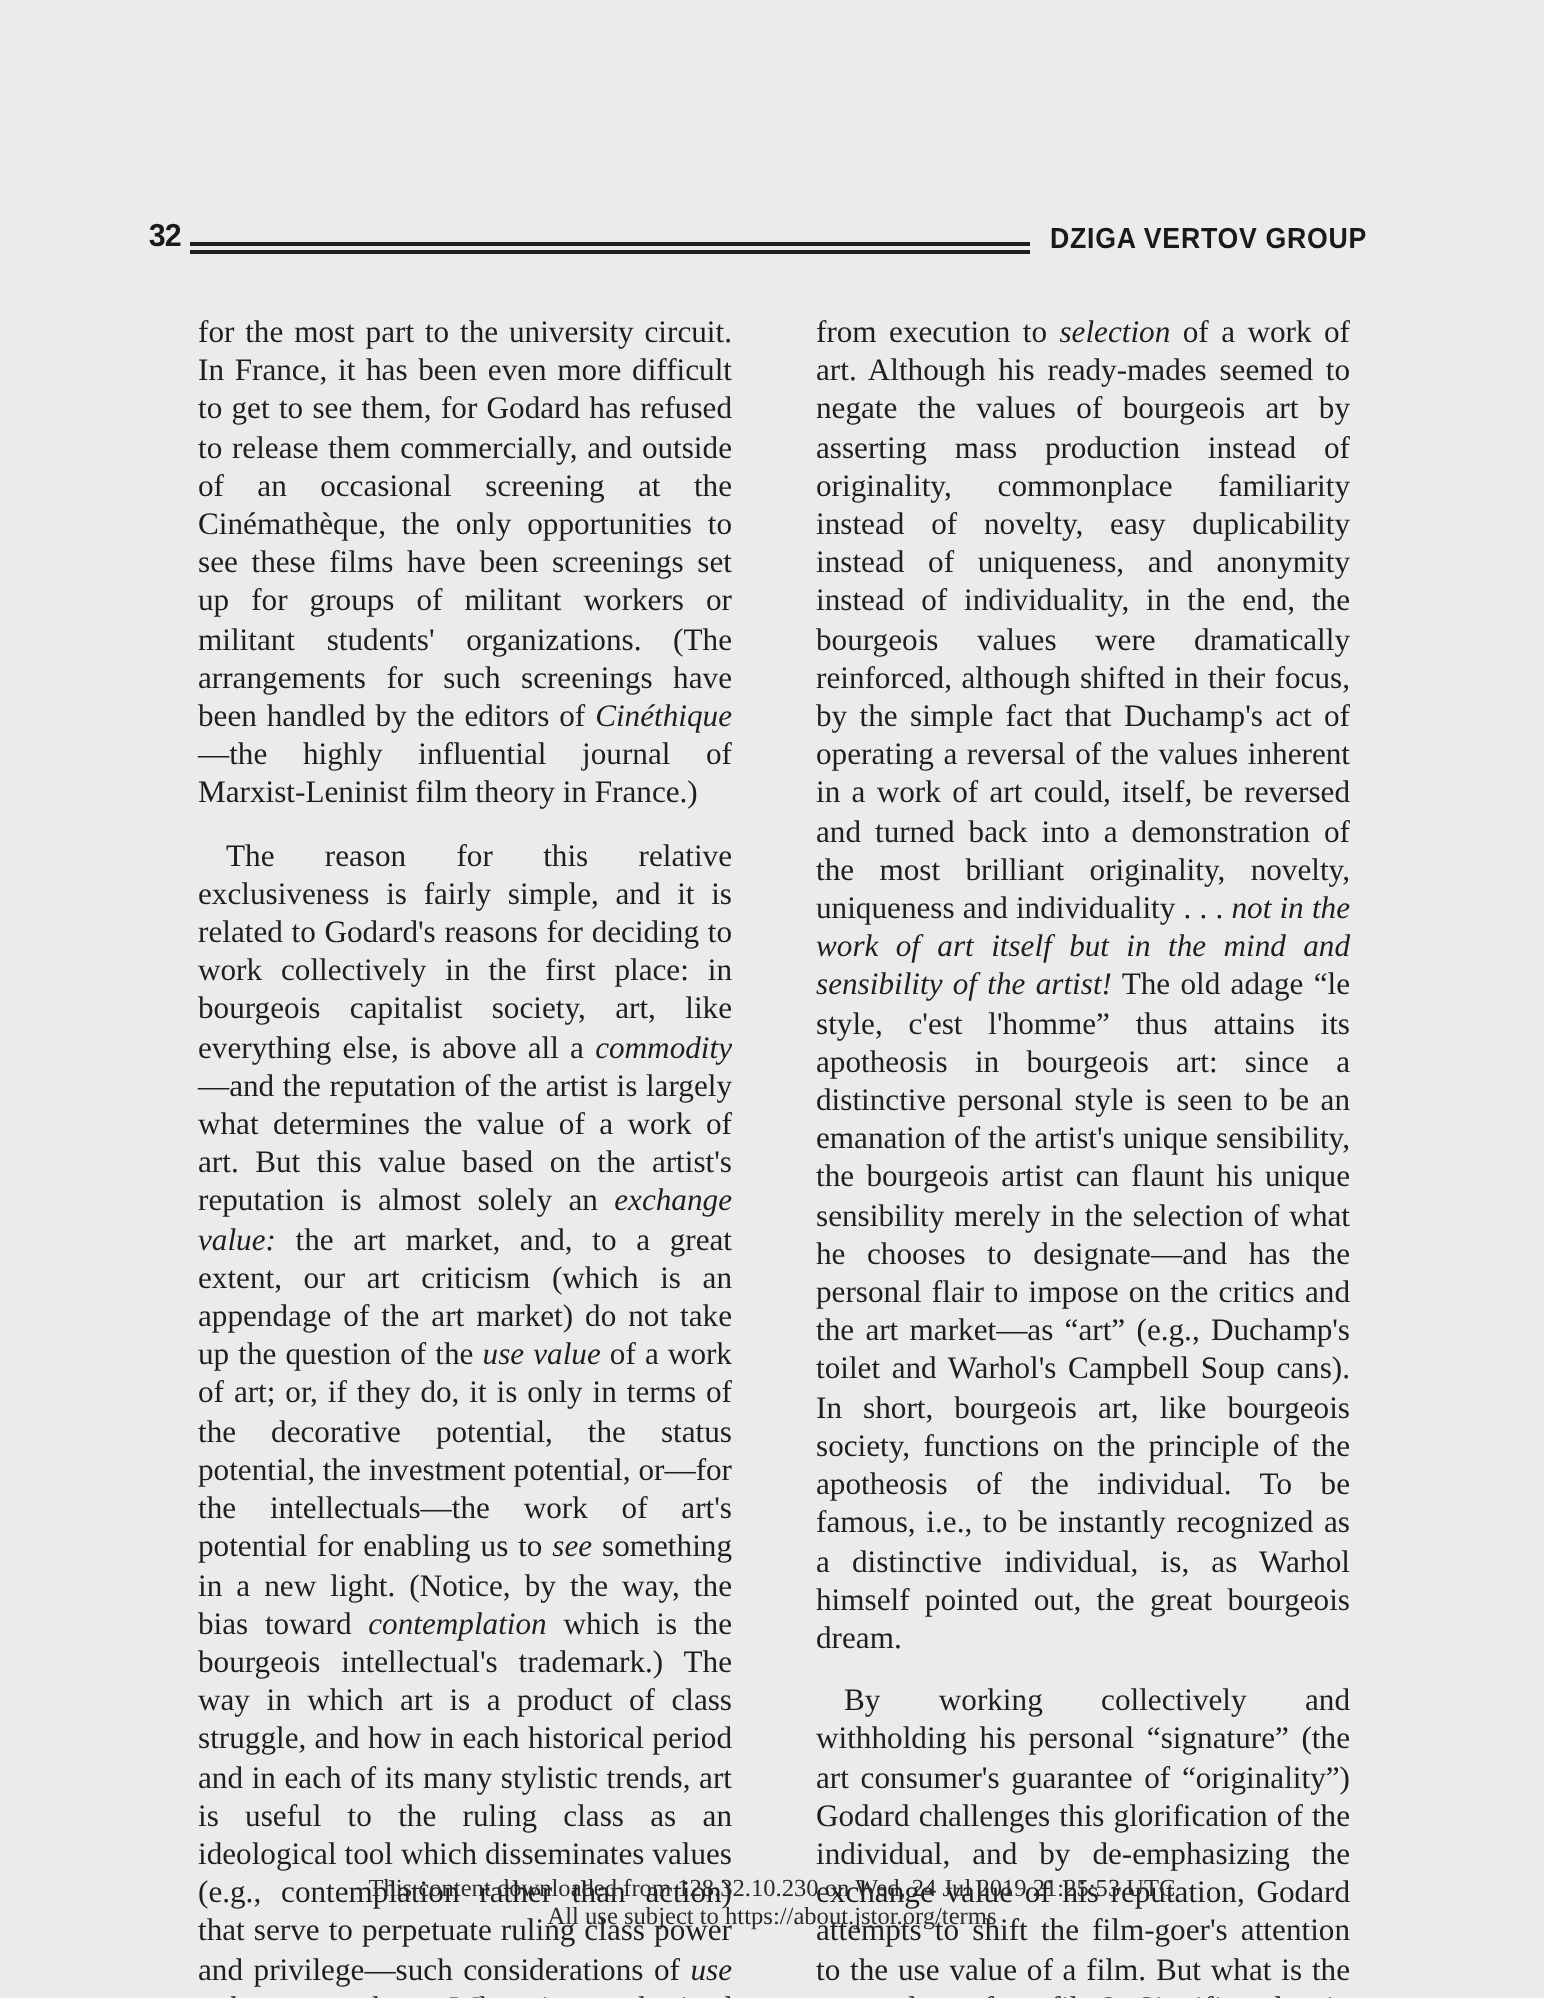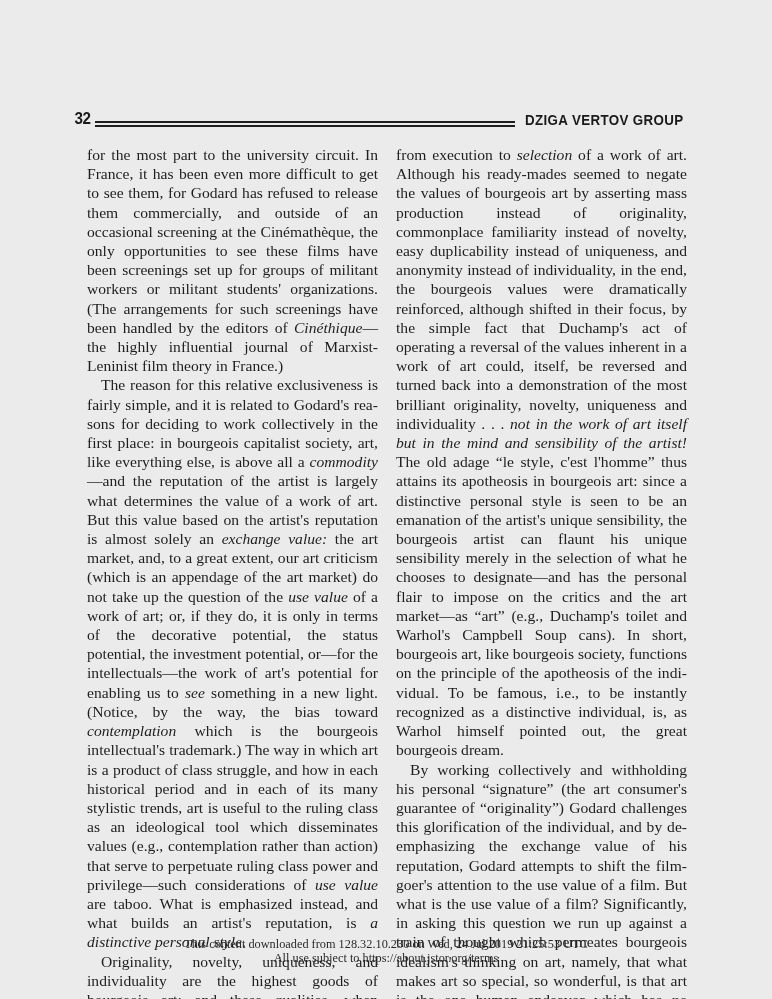--- a/index.html
+++ b/index.html
@@ -35,21 +35,21 @@
     color: #1a1a1a; white-space: nowrap;
     transform: scaleX(0.92); transform-origin: left center;
   }
   .column {
     position: absolute; top: 145px; width: 291px;
     font-size: 15.6px; line-height: 19.2px;
     text-align: justify; hyphens: manual;
   }
   .col-left { left: 87px; }
   .col-right { left: 396px; }
-  .column p { margin: 0; }
+  .column p { margin: 12px; }
   .column p.indent { text-indent: 14px; }
   .column i { }
   .footer {
     position: absolute; left: 0; width: 772px; top: 938px;
     text-align: center; font-size: 12.3px; line-height: 13.5px; color: #2a2a2a;
   }
 </style>
 </head>
 <body>
 

